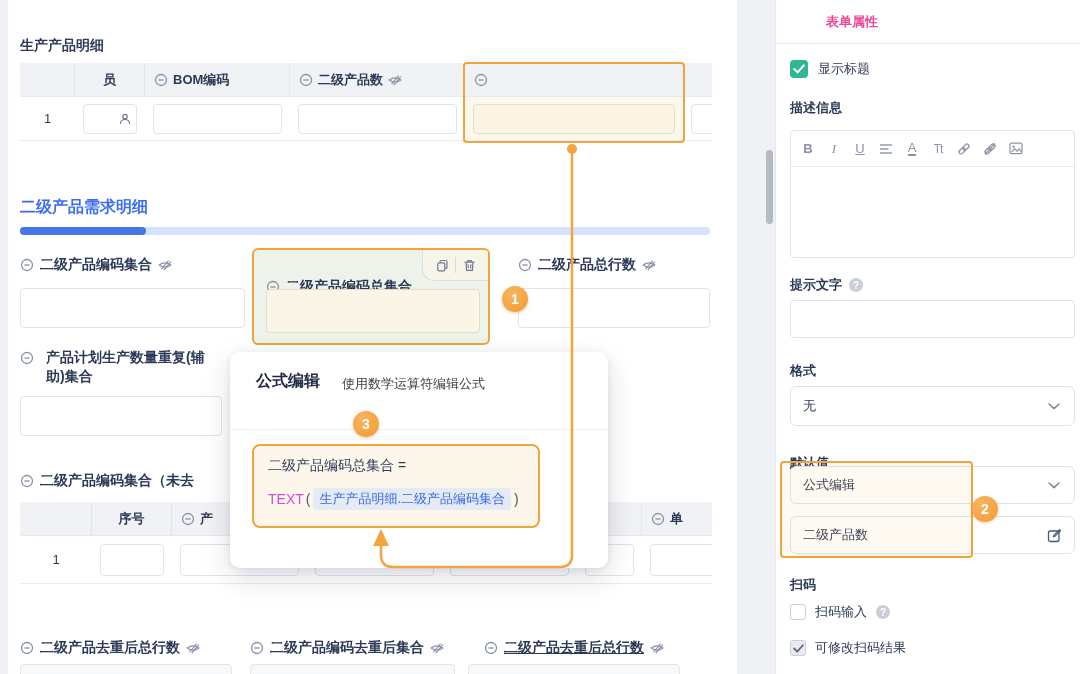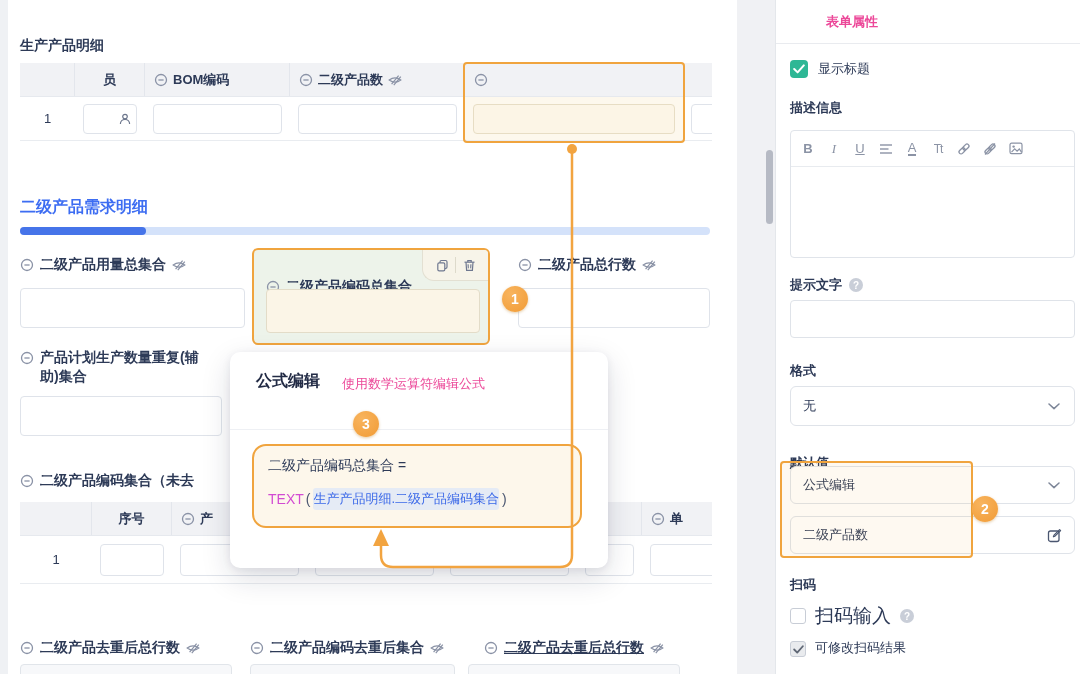--- a/index.html
+++ b/index.html
@@ -154,21 +154,21 @@
 
 <div class="abs heading" style="left:20px;top:197px;font-size:16px;color:#3D6DF2;">二级产品需求明细</div>
 <div class="abs" style="left:20px;top:227px;width:690px;height:8px;background:#d4e2fa;border-radius:4px;">
   <div style="width:126px;height:8px;background:#4674E9;border-radius:4px;"></div>
 </div>
 
 <div class="abs lbl" style="left:20px;top:256px;">
   <svg class="ic" width="14" height="14">
       <use href="#ic-formula"></use>
     </svg>
-  <span>二级产品用量总集合</span>
+  <span>二级产品编码集合</span>
   <svg class="ic" width="14" height="14">
       <use href="#ic-eyeoff"></use>
     </svg>
 </div>
 <div class="abs inp" style="left:20px;top:288px;width:225px;height:40px;"></div>
 
 <div class="abs" style="left:252px;top:248px;width:238px;height:97px;background:#edf3ea;border:2px solid #F0A43E;border-radius:6px;">
   <div class="lbl" style="position:absolute;left:12px;top:28px;">
     <svg class="ic" width="14" height="14">
         <use href="#ic-formula"></use>
@@ -196,21 +196,21 @@
   <svg class="ic" width="14" height="14">
       <use href="#ic-formula"></use>
     </svg>
   <span>二级产品总行数</span>
   <svg class="ic" width="14" height="14">
       <use href="#ic-eyeoff"></use>
     </svg>
 </div>
 <div class="abs inp" style="left:518px;top:288px;width:192px;height:40px;"></div>
 
-<div class="abs" style="left:20px;top:348px;width:196px;display:flex;gap:6px;">
+<div class="abs" style="left:20px;top:348px;width:196px;display:flex;gap:12px;">
   <svg class="ic" width="14" height="14" style="margin-top:3px;">
       <use href="#ic-formula"></use>
     </svg>
   <div class="cjk-wrap" style="width:172px;">产品计划生产数量重复(辅助)集合</div>
 </div>
 <div class="abs inp" style="left:20px;top:396px;width:202px;height:40px;"></div>
 
 <div class="abs lbl" style="left:20px;top:472px;">
   <svg class="ic" width="14" height="14">
       <use href="#ic-formula"></use>
@@ -294,28 +294,28 @@
     </svg>
   <span>二级产品去重后总行数</span>
   <svg class="ic" width="14" height="14">
       <use href="#ic-eyeoff"></use>
     </svg>
 </div>
 <div class="abs inp" style="left:468px;top:664px;width:212px;height:30px;background:#f7f8fa;border-color:#e1e5ea;"></div>
 
 <div class="abs" style="left:230px;top:352px;width:378px;height:216px;background:#fff;border-radius:10px;box-shadow:0 10px 30px rgba(20,30,60,.14),0 2px 8px rgba(20,30,60,.08);z-index:5;">
   <div style="position:absolute;left:26px;top:19px;font-size:16px;font-weight:bold;color:#222b45;">公式编辑</div>
-  <div style="position:absolute;left:112px;top:23px;font-size:13px;color:#ec4899;">使用数学运算符编辑公式</div>
+  <div style="position:absolute;left:112px;top:23px;font-size:13px;color:#404040;">使用数学运算符编辑公式</div>
   <div style="position:absolute;left:0;top:77px;width:100%;height:1px;background:#eef0f4;"></div>
-  <div style="position:absolute;left:22px;top:92px;width:330px;height:84px;background:#fdf7eb;border:2px solid #F0A43E;border-radius:14px;">
+  <div style="position:absolute;left:22px;top:92px;width:288px;height:84px;background:#fdf7eb;border:2px solid #F0A43E;border-radius:8px;">
     <div style="position:absolute;left:14px;top:11px;font-size:14px;color:#2d3a57;">二级产品编码总集合 =</div>
     <div style="position:absolute;left:14px;top:42px;display:flex;align-items:center;font-size:14px;">
       <span style="color:#D24BD2;">TEXT</span>
       <span style="color:#4a5670;margin:0 3px 0 2px;">(</span>
-      <span style="background:#e5ebf5;color:#3A68E8;border-radius:3px;padding:2px 0;font-size:13px;">生产产品明细.二级产品编码集合</span>
+      <span style="background:#e5ebf5;color:#3A68E8;border-radius:3px;padding:2px 6px;font-size:13px;">生产产品明细.二级产品编码集合</span>
       <span style="color:#4a5670;margin-left:3px;">)</span>
     </div>
   </div>
 </div>
 <div class="badge" style="left:353px;top:411px;">3</div>
 
 <svg class="abs" width="1080" height="674" style="left:0;top:0;z-index:8;pointer-events:none;">
   <circle cx="572" cy="149" r="5" fill="#F2A440"></circle>
   <path d="M572 153 L572 555 Q572 567 560 567 L393 567 Q381 567 381 555 L381 546" fill="none" stroke="#F2A440" stroke-width="2.5" stroke-linecap="round"></path>
   <polygon points="381,529 373,546 389,546" fill="#F2A440"></polygon>
@@ -407,23 +407,23 @@
   <svg width="15" height="15" style="position:absolute;right:12px;color:#4a5670;">
       <use href="#ic-edit"></use>
     </svg>
 </div>
 <div class="abs" style="left:780px;top:461px;width:193px;height:97px;border:2px solid #F0A43E;border-radius:4px;background:rgba(240,164,62,0.07);z-index:3;pointer-events:none;"></div>
 <div class="badge" style="left:972px;top:496px;">2</div>
 
 <div class="abs heading" style="left:790px;top:576px;">扫码</div>
 <div class="abs" style="left:790px;top:603px;display:flex;align-items:center;gap:9px;">
   <span style="width:16px;height:16px;border:1px solid #c8cdd6;border-radius:3px;background:#fff;"></span>
-  <span style="font-size:19px;">扫码输入</span>
+  <span style="font-size:13px;">扫码输入</span>
   <span class="qicon">?</span>
 </div>
-<div class="abs" style="left:790px;top:639px;display:flex;align-items:flex-end;gap:9px;">
+<div class="abs" style="left:790px;top:639px;display:flex;align-items:center;gap:9px;">
   <span style="width:16px;height:16px;border:1px solid #c8cdd6;border-radius:3px;background:#e9ebee;display:inline-flex;align-items:center;justify-content:center;">
     <svg width="11" height="9" style="color:#5f6775">
         <use href="#ic-check"></use>
       </svg>
   </span>
   <span style="font-size:13px;">可修改扫码结果</span>
 </div>
 
 </body></html>

